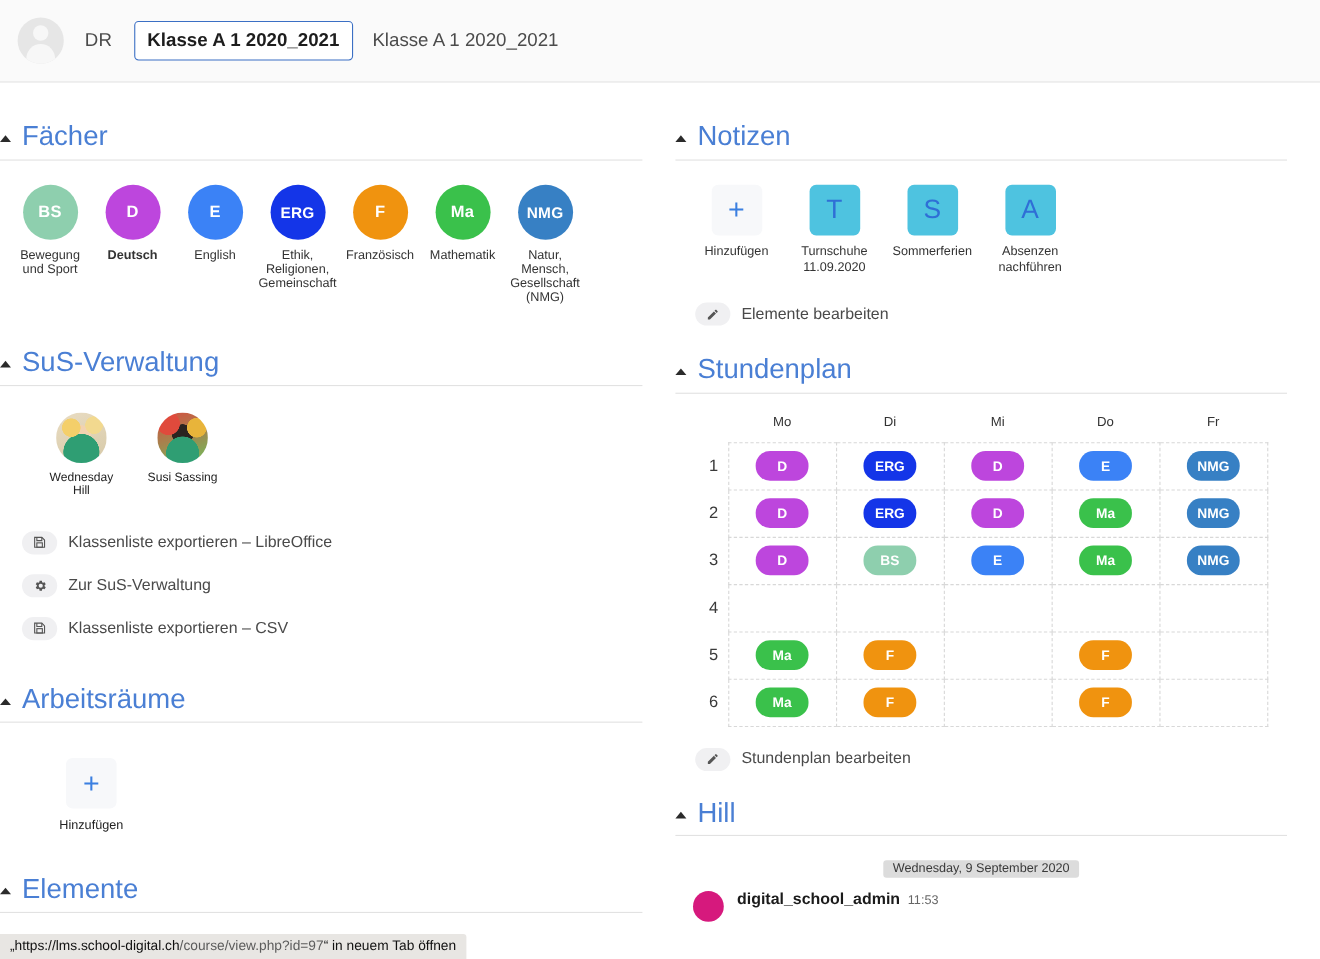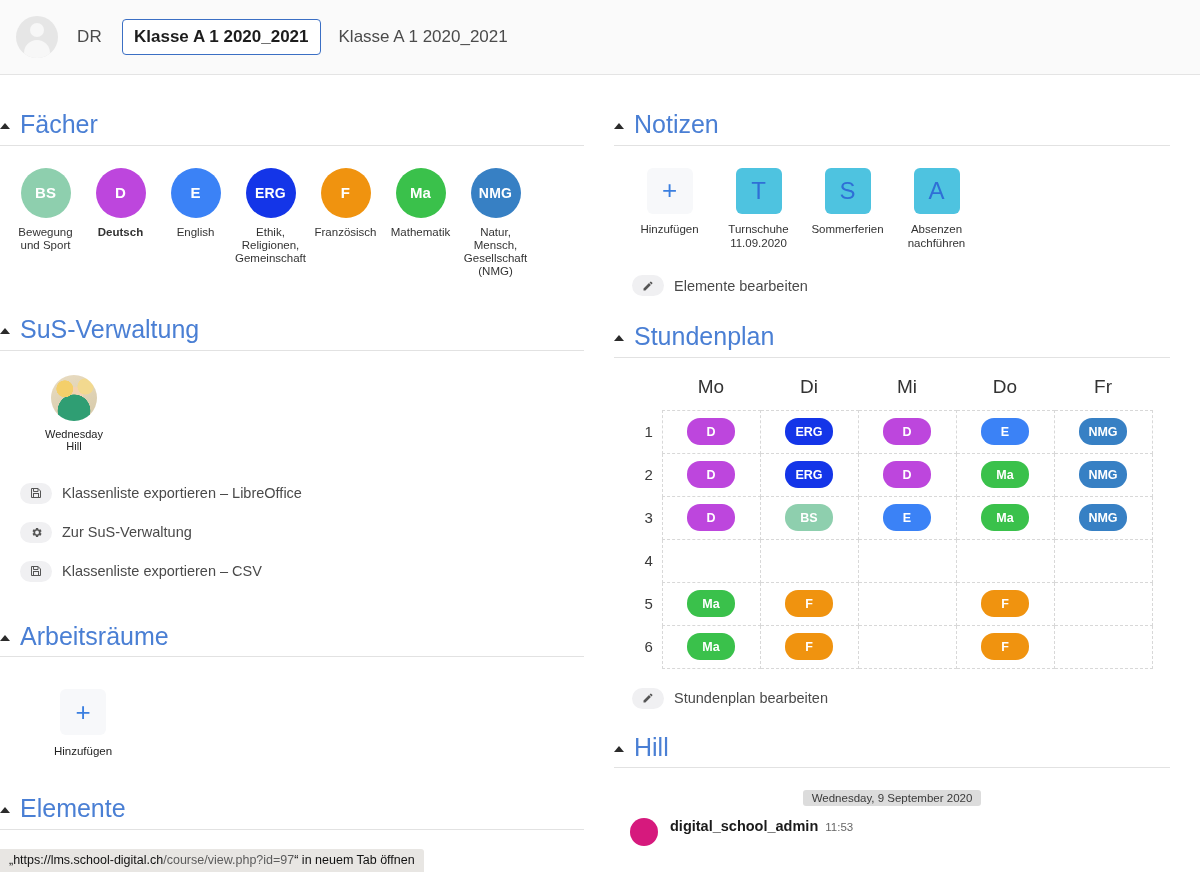--- a/index.html
+++ b/index.html
@@ -150,21 +150,21 @@
     color: #3b7fe0; font-size: 26px;
   }
   .addbox-cap { margin-top: 10px; font-size: 11.5px; color: #222; width: 60px; text-align: center; margin-left: -7px; }
 
   
   .tt { padding: 14px 0 0 22px; }
   .tt table { border-collapse: collapse; width: 497px; table-layout: fixed; }
   .tt th.daycol, .tt td.cell { width: 98px; }
   .tt th.numcol, .tt td.numcol { width: 26px; }
   .tt th {
-    font-weight: normal; font-size: 19px; color: #333;
+    font-weight: normal; font-size: 12px; color: #333;
     padding-bottom: 12px; text-align: center;
   }
   .tt td {
     height: 43px; text-align: center; vertical-align: middle;
     border: 1px dashed #d8d8d8;
   }
   .tt td.numcol {
     border: none; font-size: 15px; color: #3a3a3a; text-align: center;
   }
   .pill {
@@ -261,20 +261,24 @@
       <div class="sec-head">
         <span class="caret"></span>
         <span class="sec-title">SuS-Verwaltung</span>
       </div>
       <div class="sec-rule"></div>
 
       <div class="people">
         <div class="person">
           <div class="pavatar pav-a"></div>
           <div class="pname">Wednesday Hill</div>
+        </div>
+        <div class="person">
+          <div class="pavatar pav-b"></div>
+          <div class="pname">Susi Sassing</div>
         </div>
       </div>
 
       <div class="actions">
         <div class="act-row">
           <span class="act-icon">
             <svg width="12" height="12" viewBox="0 0 24 24" fill="none" stroke="#555" stroke-width="2">
               <path d="M3 3h13l5 5v13H3z"></path>
                 <path d="M7 3v6h9V3"></path>
                 <rect x="7" y="13" width="10" height="8"></rect>

